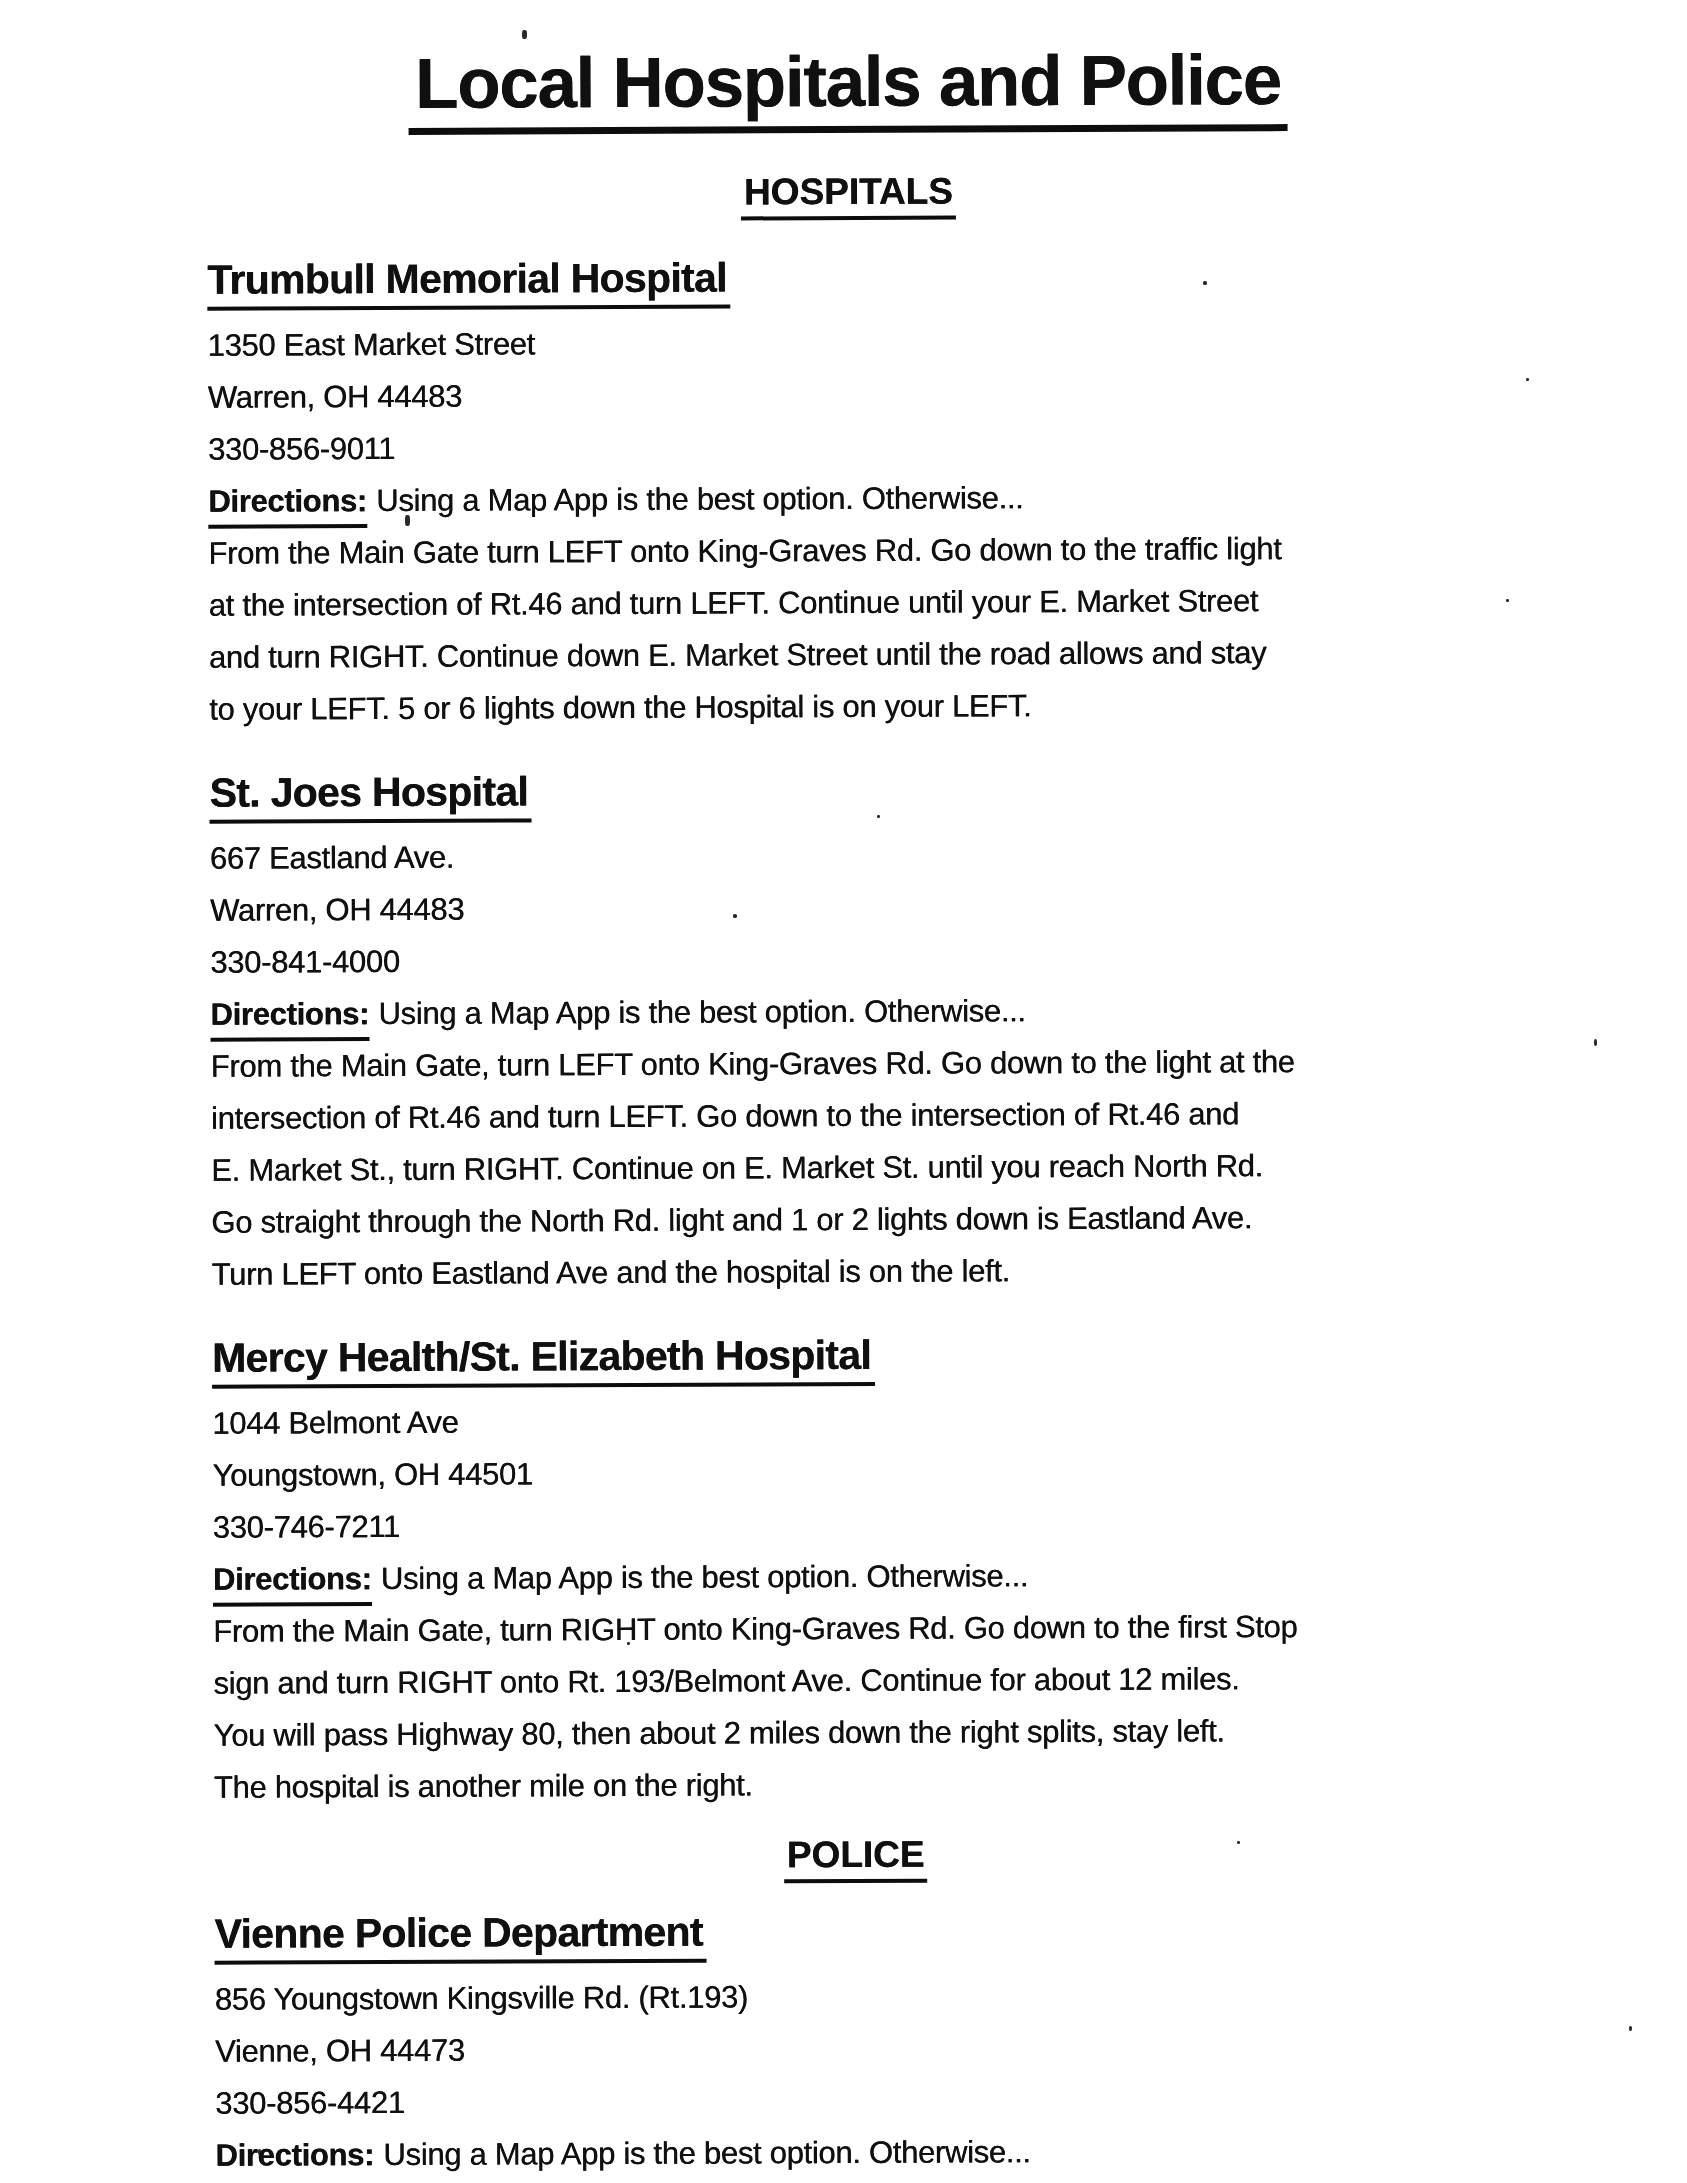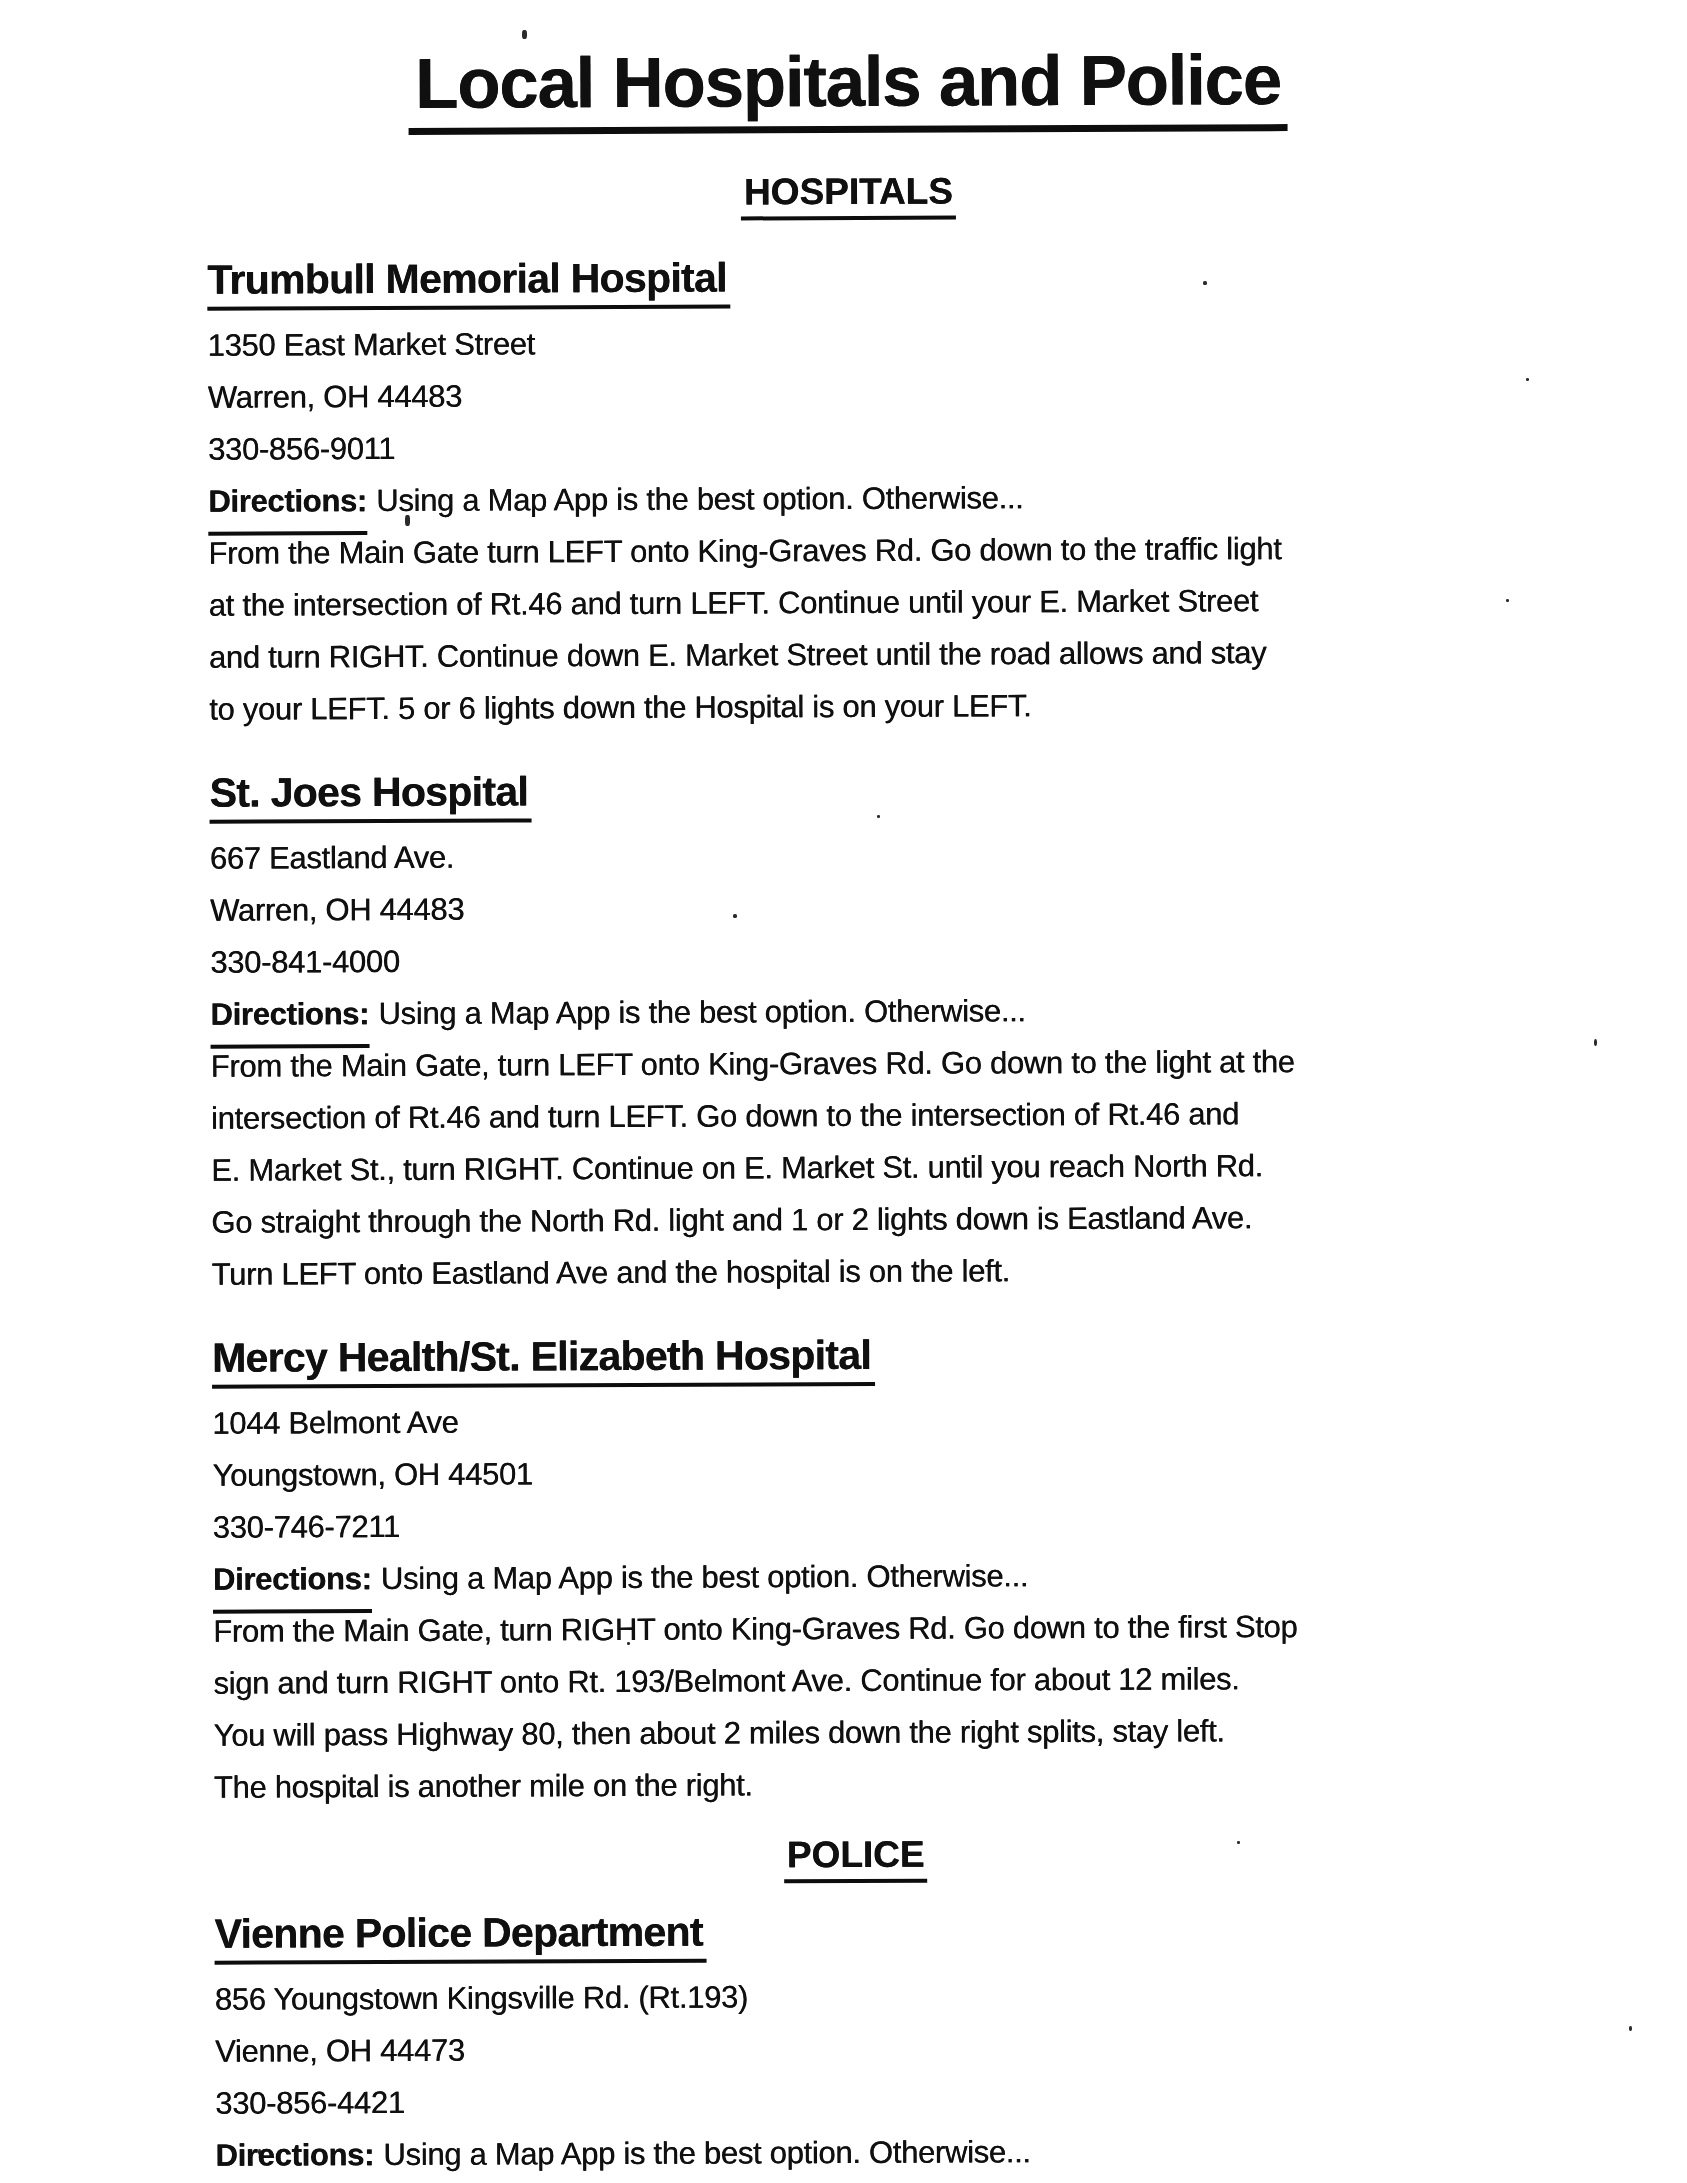--- a/index.html
+++ b/index.html
@@ -61,21 +61,21 @@
   }
   .line {
     font-size: 31px;
     line-height: 52px;
     letter-spacing: -0.3px;
     white-space: nowrap;
   }
   .dlabel {
     font-weight: 700;
     border-bottom: 4px solid #0d0d0d;
-    padding-bottom: 13px;
+    padding-bottom: 6px;
     margin-right: 9.3px;
   }
   .police-wrap { margin-top: 22.5px; }
   .speck {
     position: absolute;
     background: #2a2a2a;
     border-radius: 40%;
   }
 </style>
 </head>

